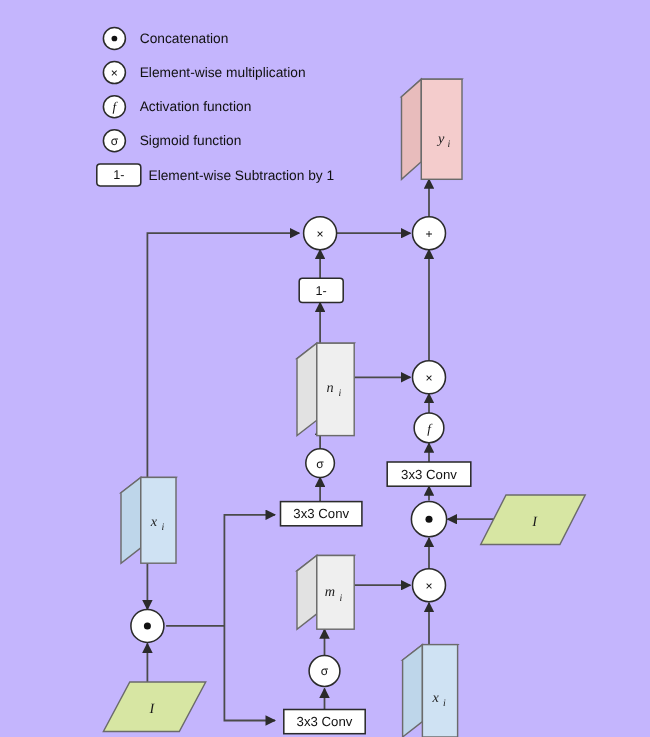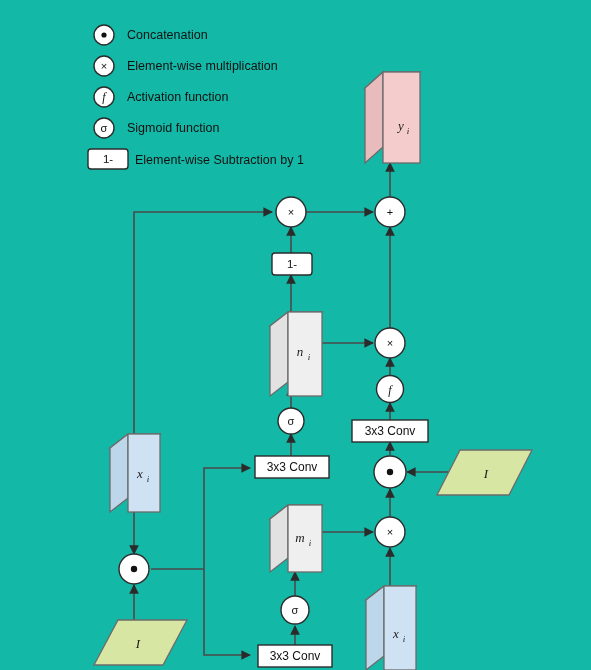--- a/index.html
+++ b/index.html
@@ -10,21 +10,21 @@
   body {
     font-family: "Liberation Sans", sans-serif;
     width: 591px;
     height: 670px;
     overflow: hidden;
   }
   #root {
     position: relative;
     width: 591px;
     height: 670px;
-    background: #14b8a6;
+    background: #c4b5fd;
     text-align: center;
   }
   svg#canvas {
     position: absolute;
     left: 0; top: 0;
     width: 591px;
     height: 670px;
   }
   .lbl {
     font-family: "Liberation Serif", serif;

